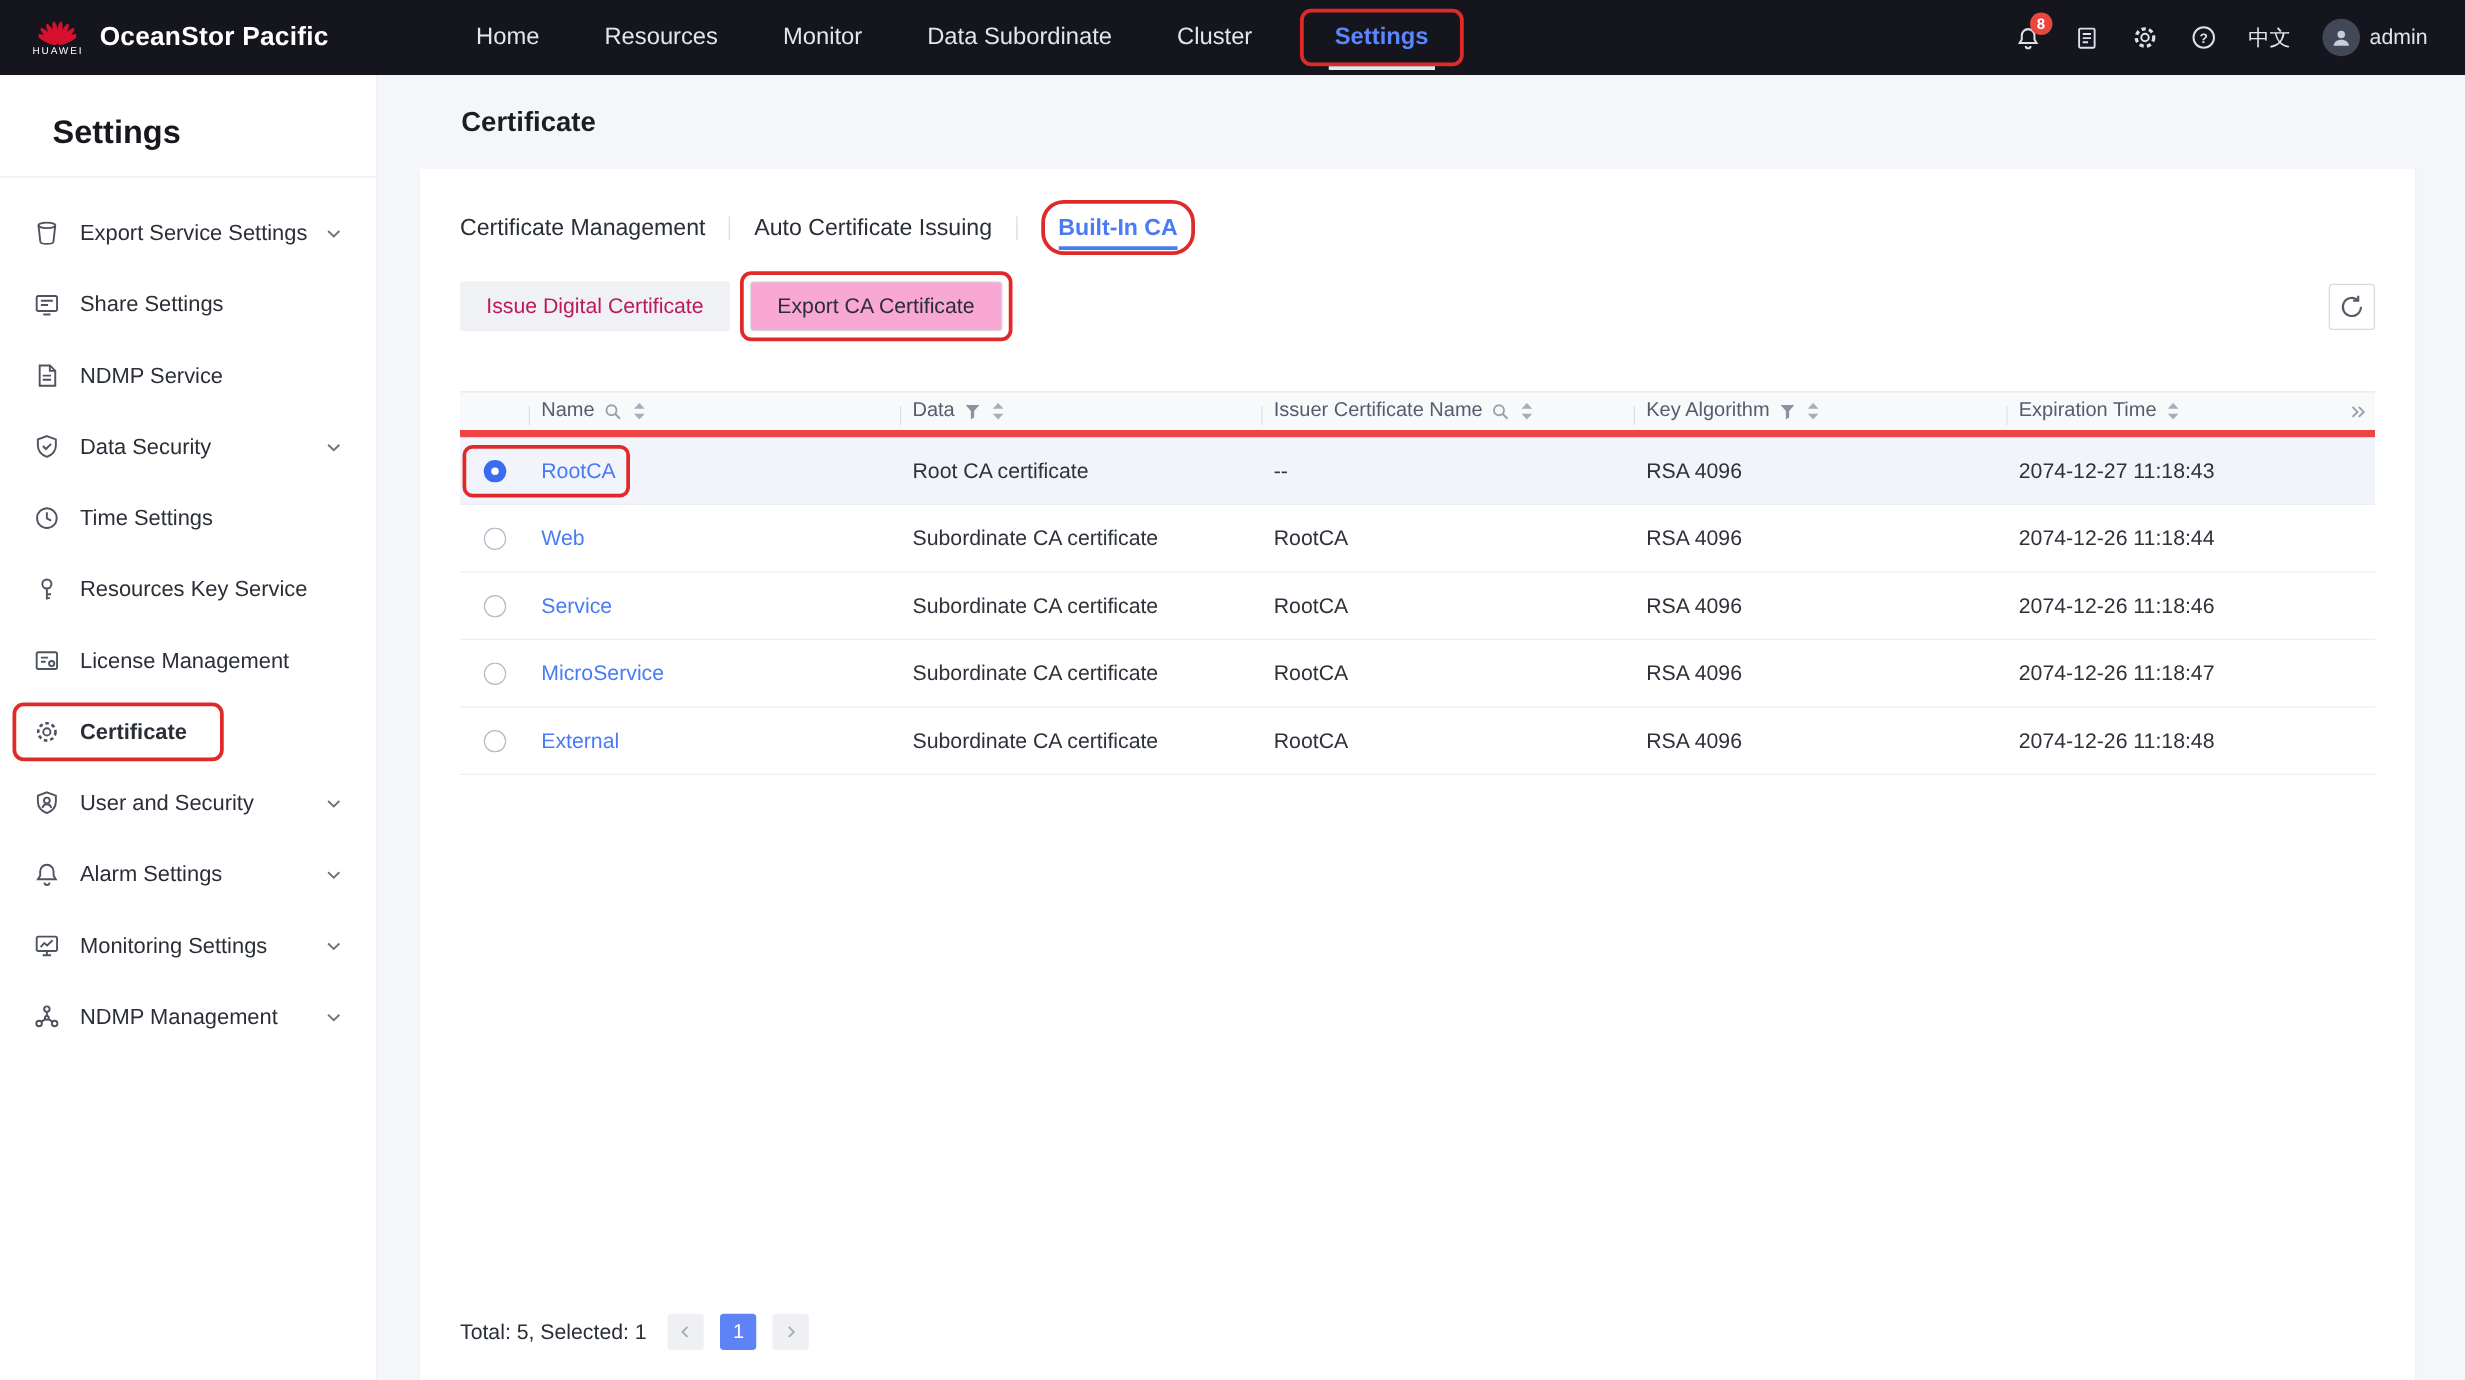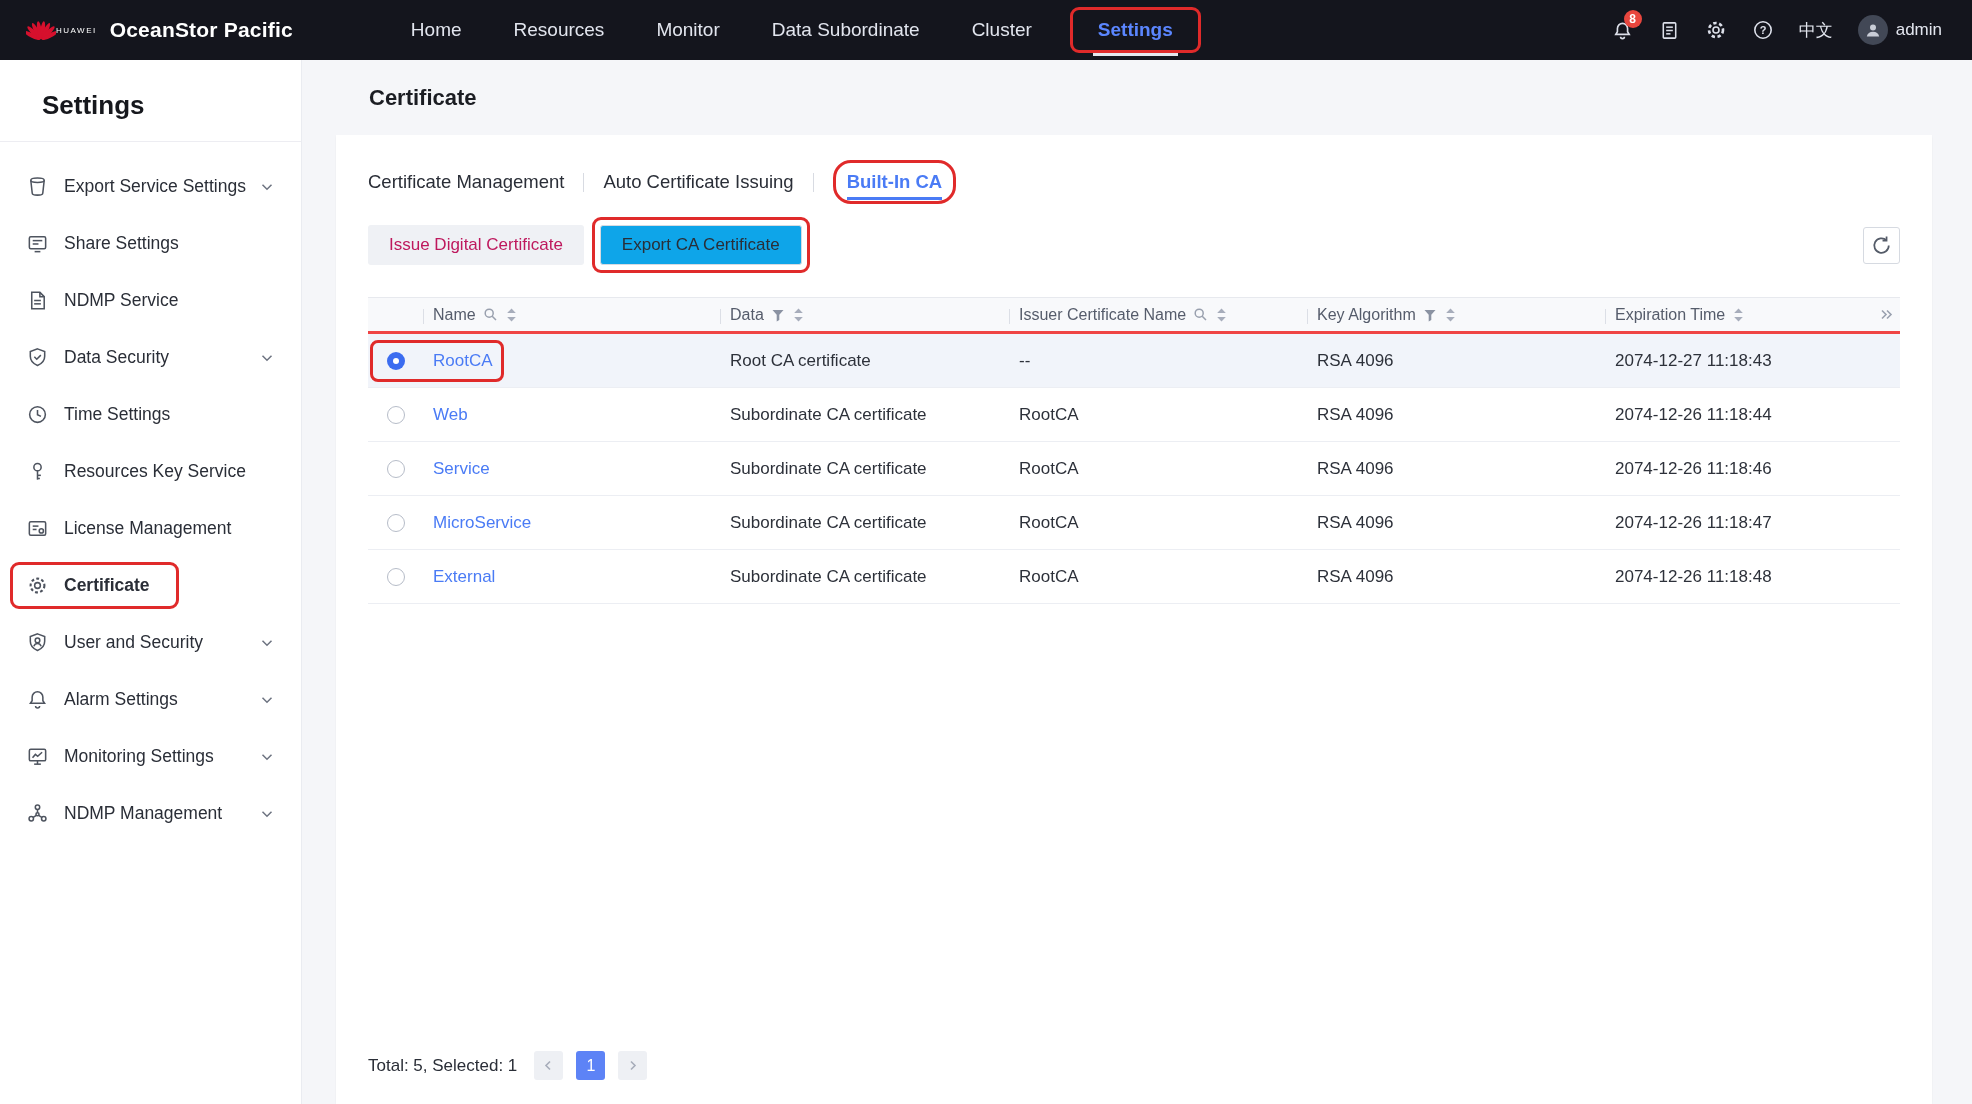--- a/index.html
+++ b/index.html
@@ -16,21 +16,21 @@
     --red: #e02a2a;
   }
 
   
   .topbar {
     position: absolute; top: 0; left: 0; right: 0; height: 60px;
     background: #14151d;
     display: flex; align-items: center;
     z-index: 10;
   }
-  .logo { display: flex; flex-direction: row; align-items: center; margin-left: 26px; margin-right: 13px; }
+  .logo { display: flex; flex-direction: column; align-items: center; margin-left: 26px; margin-right: 13px; }
   .logo-text { color: #fff; font-size: 8px; letter-spacing: 1.5px; margin-top: 0px; }
   .brand-name { color: #fff; font-size: 21px; font-weight: 700; letter-spacing: .2px; }
   .topnav { display: flex; align-items: center; gap: 52px; margin-left: 118px; height: 100%; }
   .nav-item { color: #e2e5ee; font-size: 19px; cursor: pointer; white-space: nowrap; }
   .nav-annot {
     border: 3px solid var(--red); border-radius: 9px;
     padding: 9px 25px; position: relative; margin: 0 -14px;
   }
   .nav-annot .nav-item { color: #5b86ff; font-weight: 700; }
   .nav-underline { position: absolute; left: 20px; right: 20px; bottom: -6px; height: 3px; background: #e4e7ee; }
@@ -77,27 +77,27 @@
   .tabs { display: flex; align-items: center; margin-top: 18px; height: 58px; }
   .tab { font-size: 18.5px; color: #2a2e37; cursor: pointer; white-space: nowrap; }
   .tab-sep { width: 1px; height: 19px; background: #d8dbe2; margin: 0 19px; }
   .tab-annot { border: 3px solid var(--red); border-radius: 18px; padding: 8px 11px; }
   .tab.active { color: var(--blue); font-weight: 700; border-bottom: 3px solid var(--blue); padding-bottom: 5px; }
 
   .toolbar { display: flex; align-items: center; margin-top: 6px; }
   .btn { height: 40px; border-radius: 3px; font-size: 17px; display: inline-flex; align-items: center; justify-content: center; padding: 0 21px; font-family: inherit; cursor: pointer; white-space: nowrap; border: none; }
   .btn-disabled { background: #eff1f5; color: #be185d; cursor: default; }
   .export-annot { border: 3px solid var(--red); border-radius: 9px; padding: 5px; margin-left: 8px; }
-  .btn-default { background: #0ea5e9; border: 1px solid #d6dae1; color: #2a2e37; }
+  .btn-default { background: #f9a8d4; border: 1px solid #d6dae1; color: #2a2e37; }
   .refresh-btn { margin-left: auto; width: 37px; height: 37px; border: 1px solid #d6dae1; border-radius: 3px; background: #fff; display: flex; align-items: center; justify-content: center; cursor: pointer; }
 
   
   .tbl { margin-top: 24px; }
   .tr { display: grid; grid-template-columns: 55px 297px 289px 298px 298px 1fr; align-items: center; }
-  .thead { height: 37px; background: #f8f9fb; border-top: 1px solid #e7e9ee; border-bottom: 3px solid #ef4444; color: #555c6b; font-size: 16px; }
+  .thead { height: 37px; background: #f8f9fb; border-top: 1px solid #e7e9ee; border-bottom: 6px solid #ef4444; color: #555c6b; font-size: 16px; margin-top: 16px; }
   .th { display: flex; align-items: center; gap: 7px; padding-left: 10px; height: 100%; position: relative; }
   .th:not(:first-child)::before { content: ""; position: absolute; left: 0; top: 11px; width: 1px; height: 15px; background: #dcdfe6; }
   .hicon { cursor: pointer; flex: none; display: inline-flex; }
   .row { height: 54px; border-bottom: 1px solid #eceef3; font-size: 17px; color: #2d313a; position: relative; cursor: pointer; }
   .row.selected { background: #f1f4fa; }
   .cell { padding-left: 10px; white-space: nowrap; overflow: hidden; }
   .cell-center { display: flex; justify-content: center; padding: 0; }
   .link { color: #4a7bf5; }
   .row-annot { position: absolute; left: 2px; top: 6px; width: 134px; height: 42px; border: 3px solid var(--red); border-radius: 8px; pointer-events: none; }
 

